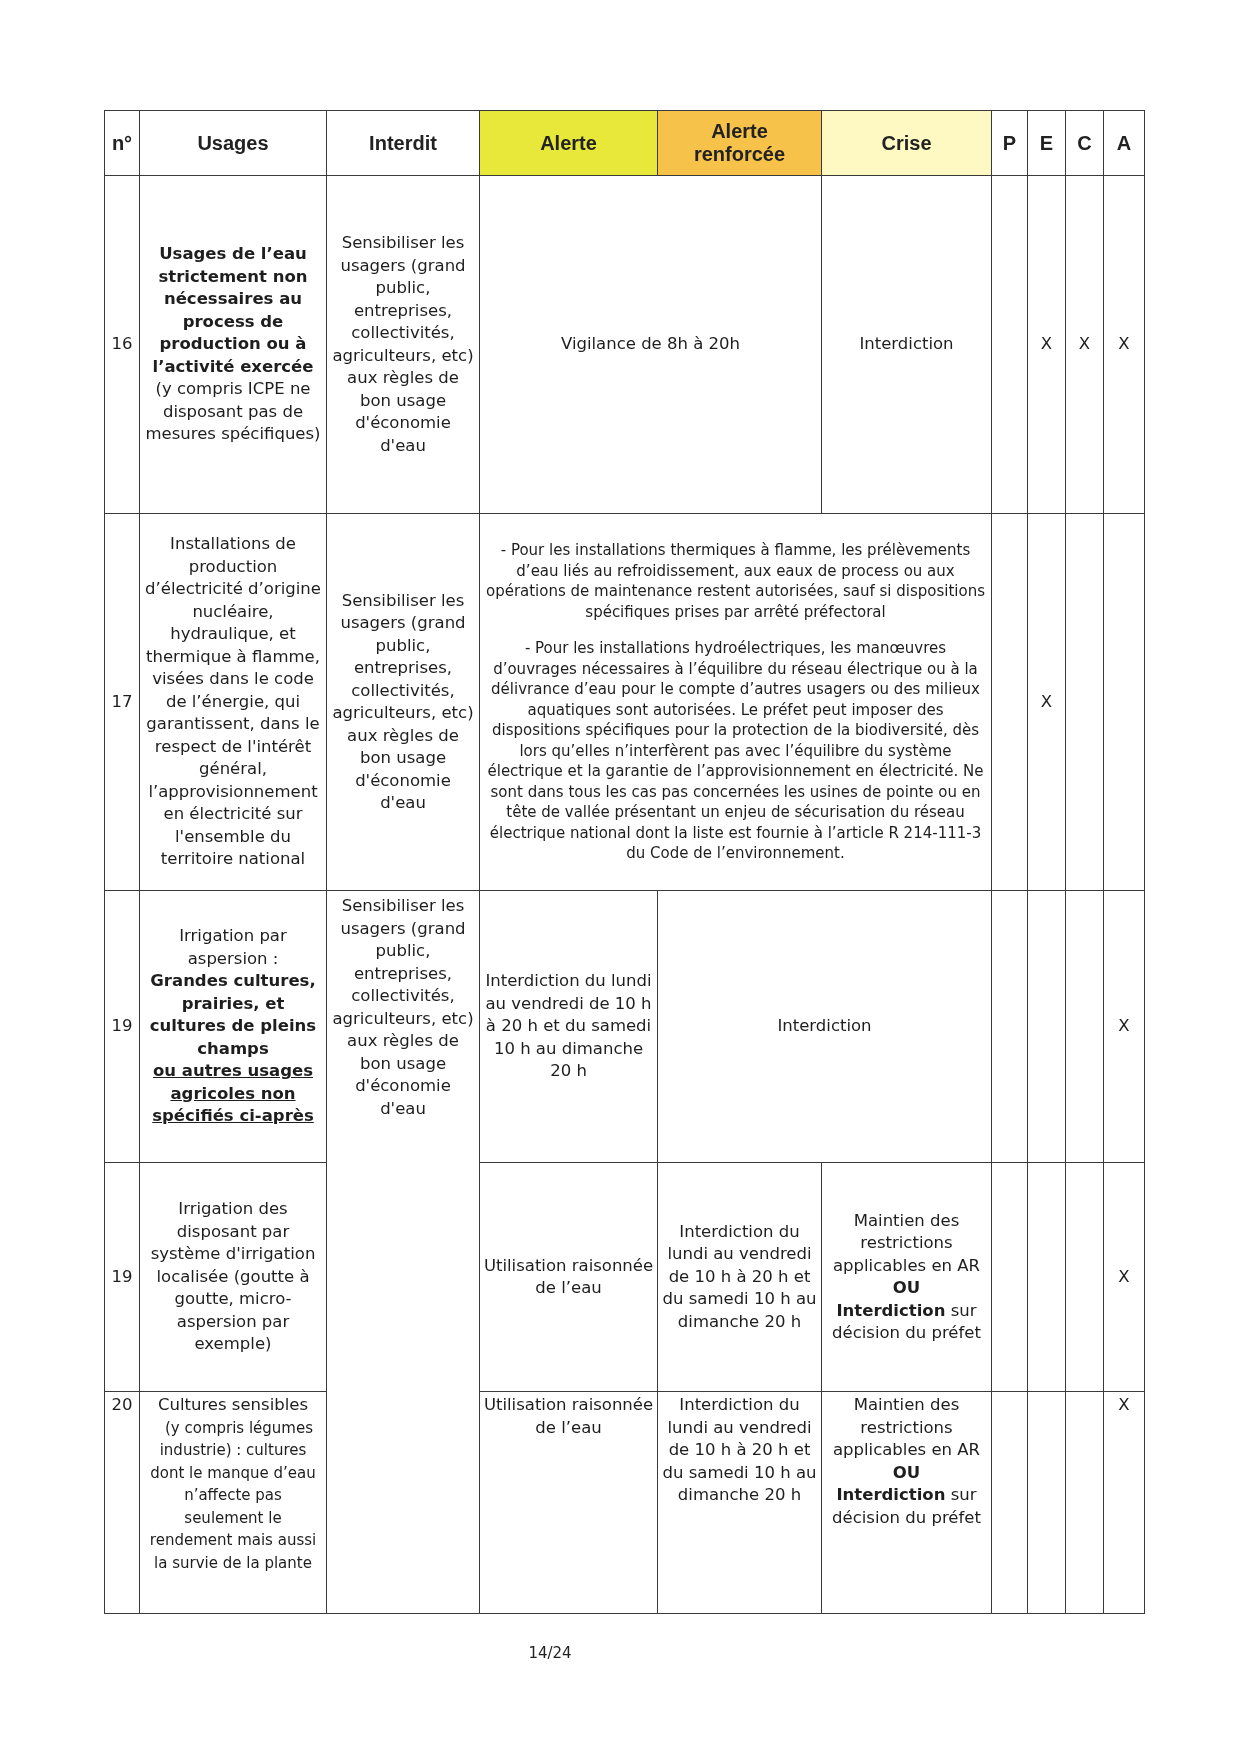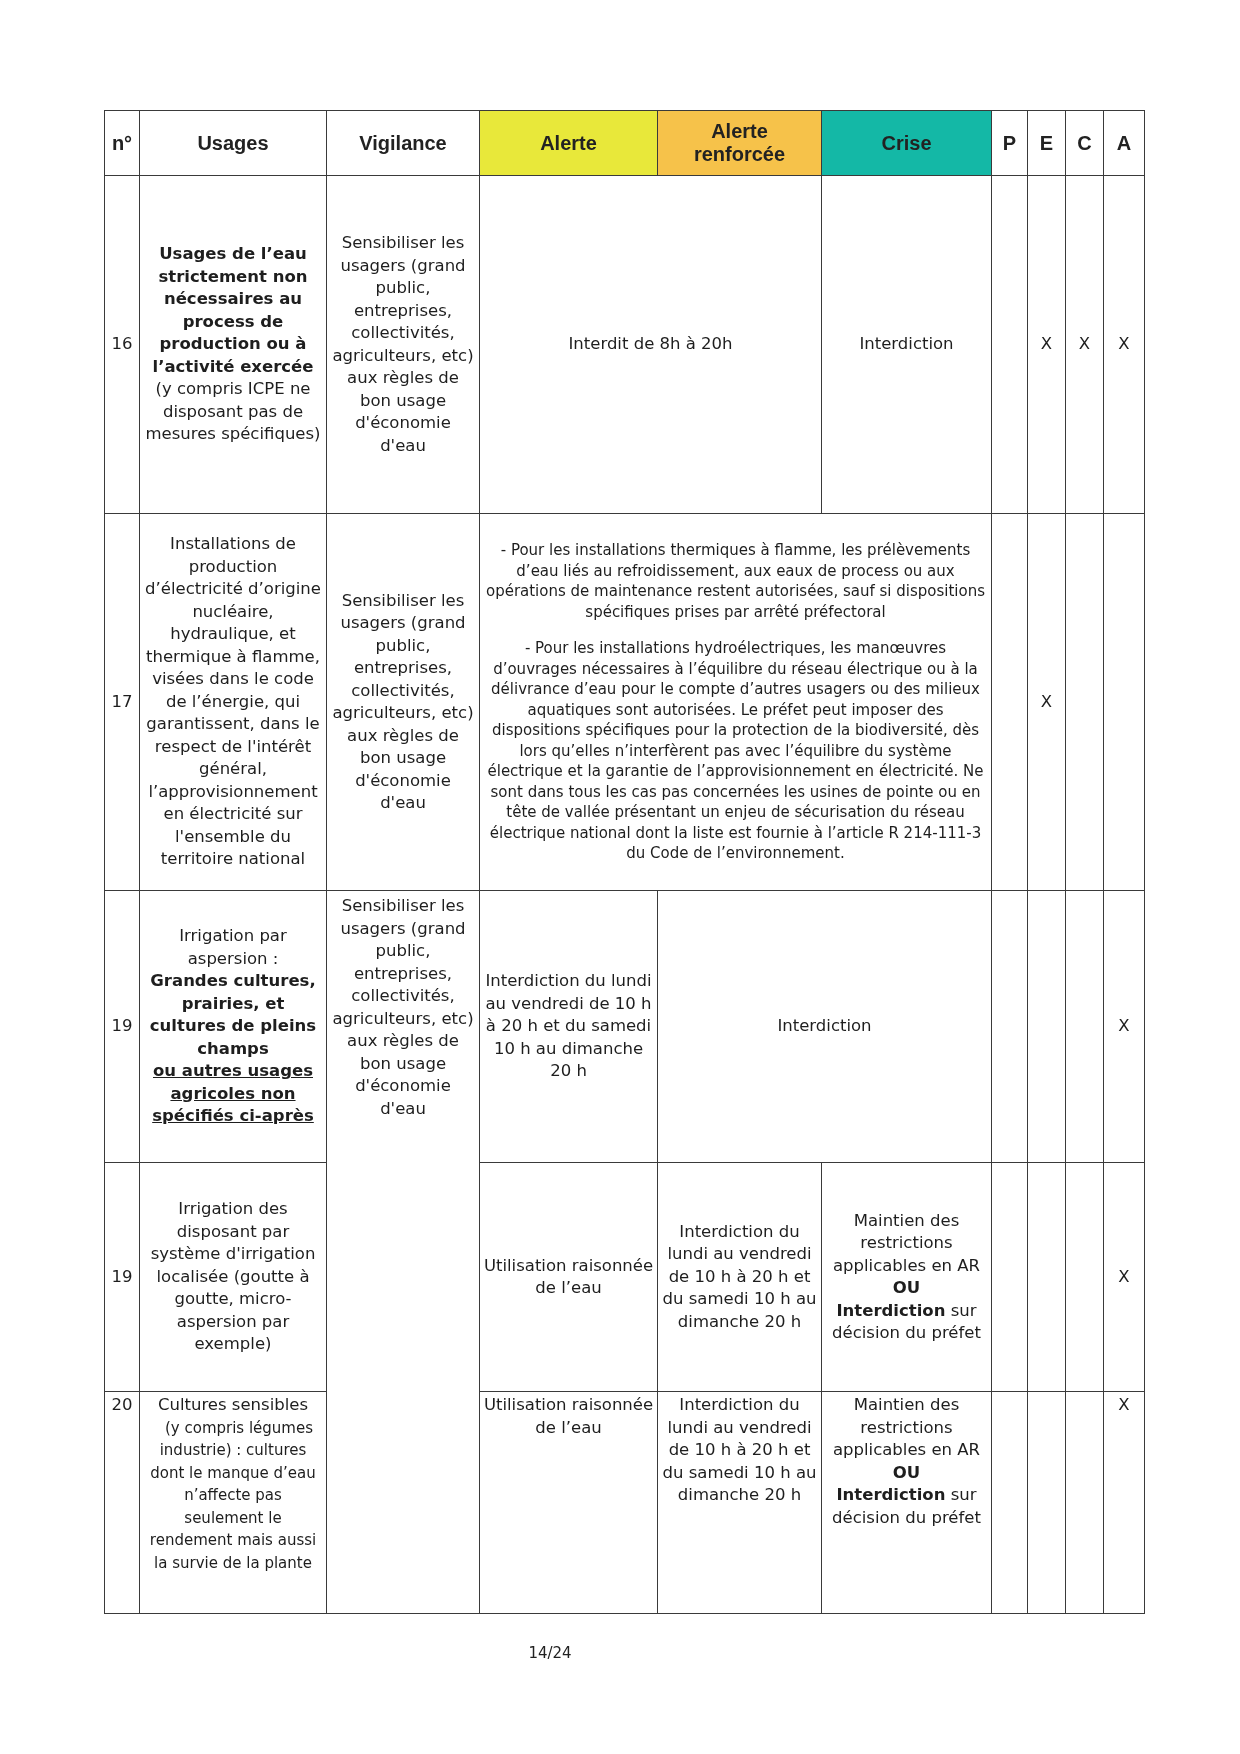--- a/index.html
+++ b/index.html
@@ -2,21 +2,21 @@
 <html><head>
 <meta charset="utf-8">
 <style>
   html, body { margin:0; padding:0; background:#ffffff; }
   body { width:1240px; height:1754px; position:relative; font-family:"DejaVu Sans","Liberation Sans",sans-serif; color:#1e1e1e; }
   table.restr { position:absolute; left:104px; top:110px; width:1040px; border-collapse:collapse; table-layout:fixed; }
   table.restr td, table.restr th { border:1.3px solid #3a3a3a; padding:2px 3px; text-align:center; vertical-align:middle; font-size:16.5px; line-height:22.5px; font-weight:normal; }
   table.restr th { font-family:"Liberation Sans","DejaVu Sans",sans-serif; font-size:20px; line-height:23px; font-weight:bold; height:60px; color:#222; }
   th.h-alerte { background:#e8e83a; }
   th.h-alerte-renf { background:#f6c24a; }
-  th.h-crise { background:#14b8a6; color:#5a3a30; font-weight:normal; }
+  th.h-crise { background:#fef9c3; color:#5a3a30; font-weight:normal; }
   .b { font-weight:bold; }
   .u { text-decoration:underline; font-weight:bold; }
   .small { font-size:15px; line-height:22px;margin-left:12px; }
   .just { text-align:center; font-size:15px !important; line-height:20.5px !important; padding:4px 5px !important; }
   .just p { margin:0; }
   .just p + p { margin-top:16px; }
   .num { font-size:18px; }
   .x { font-size:18px; }
   .page-number { position:absolute; left:0; width:1100px; top:1644px; text-align:center; font-size:15px; color:#222; }
 </style>
@@ -33,37 +33,37 @@
     <col style="width:170px">
     <col style="width:36px">
     <col style="width:38px">
     <col style="width:38px">
     <col style="width:41px">
   </colgroup>
   <thead>
     <tr>
       <th>n°</th>
       <th>Usages</th>
-      <th>Vigilance</th>
+      <th>Interdit</th>
       <th class="h-alerte">Alerte</th>
       <th class="h-alerte-renf"><span>Alerte</span><br><span>renforcée</span></th>
       <th class="h-crise">Crise</th>
       <th>P</th>
       <th>E</th>
       <th>C</th>
       <th>A</th>
     </tr>
   </thead>
   <tbody>
 
     <tr style="height:338px">
       <td class="num">16</td>
       <td><span class="b">Usages de l’eau strictement non nécessaires au process de production ou à l’activité exercée</span><span> (y compris ICPE ne disposant pas de mesures spécifiques)</span></td>
       <td>Sensibiliser les usagers (grand public, entreprises, collectivités, agriculteurs, etc) aux règles de bon usage d'économie d'eau</td>
-      <td colspan="2">Interdit de 8h à 20h</td>
+      <td colspan="2">Vigilance de 8h à 20h</td>
       <td class="b">Interdiction</td>
       <td class="x"></td>
       <td class="x">X</td>
       <td class="x">X</td>
       <td class="x">X</td>
     </tr>
 
     <tr style="height:377px">
       <td class="num">17</td>
       <td>Installations de production d’électricité d’origine nucléaire, hydraulique, et thermique à flamme, visées dans le code de l’énergie, qui garantissent, dans le respect de l'intérêt général, l’approvisionnement en électricité sur l'ensemble du territoire national</td>

